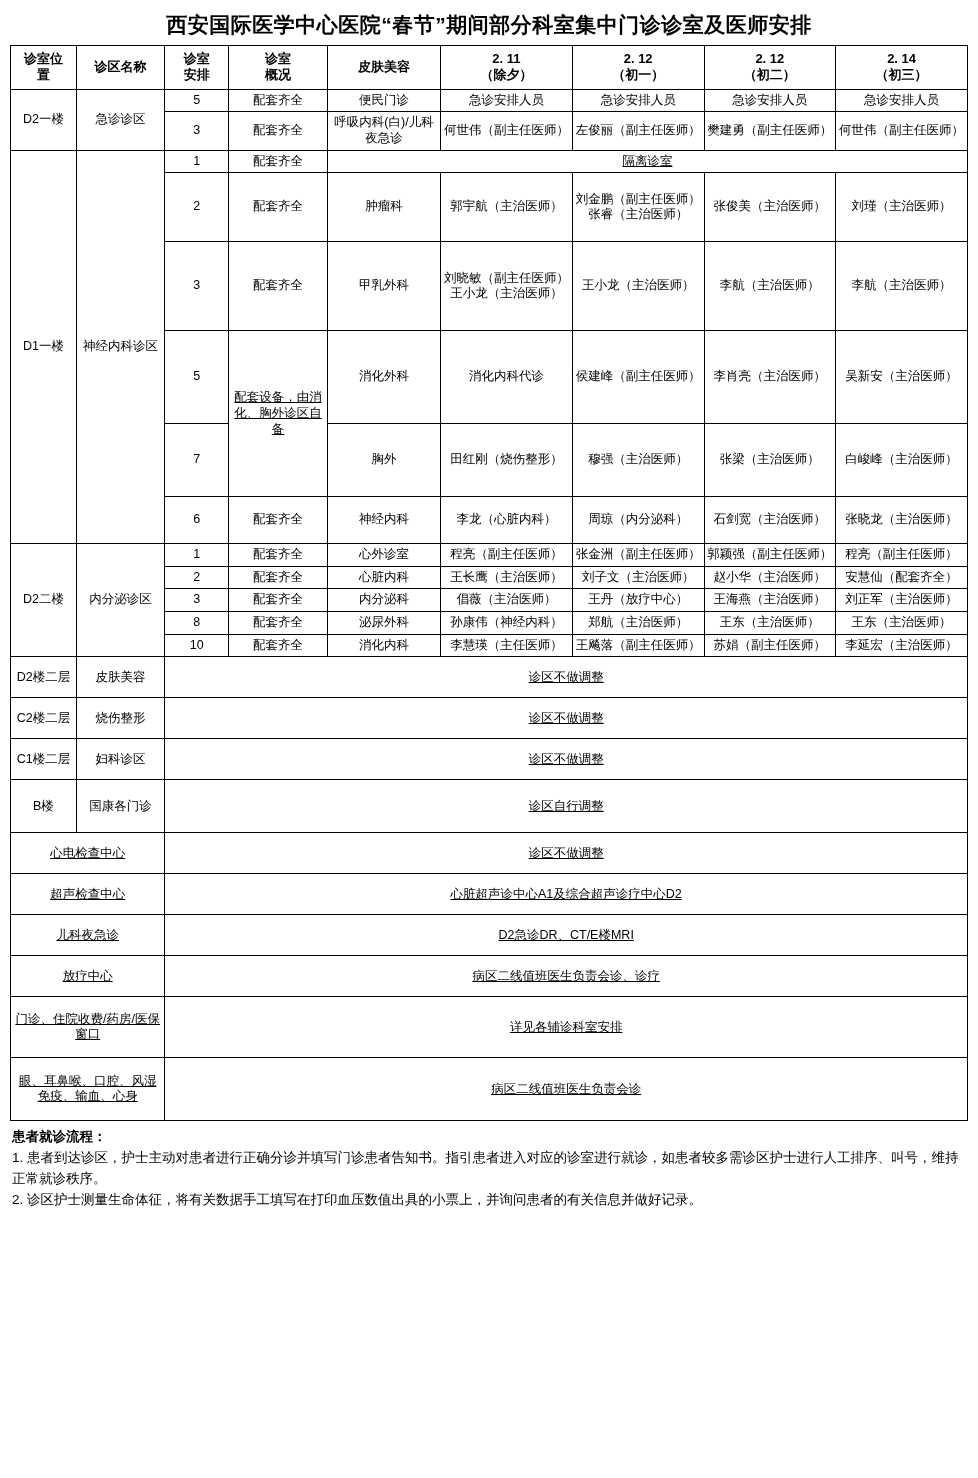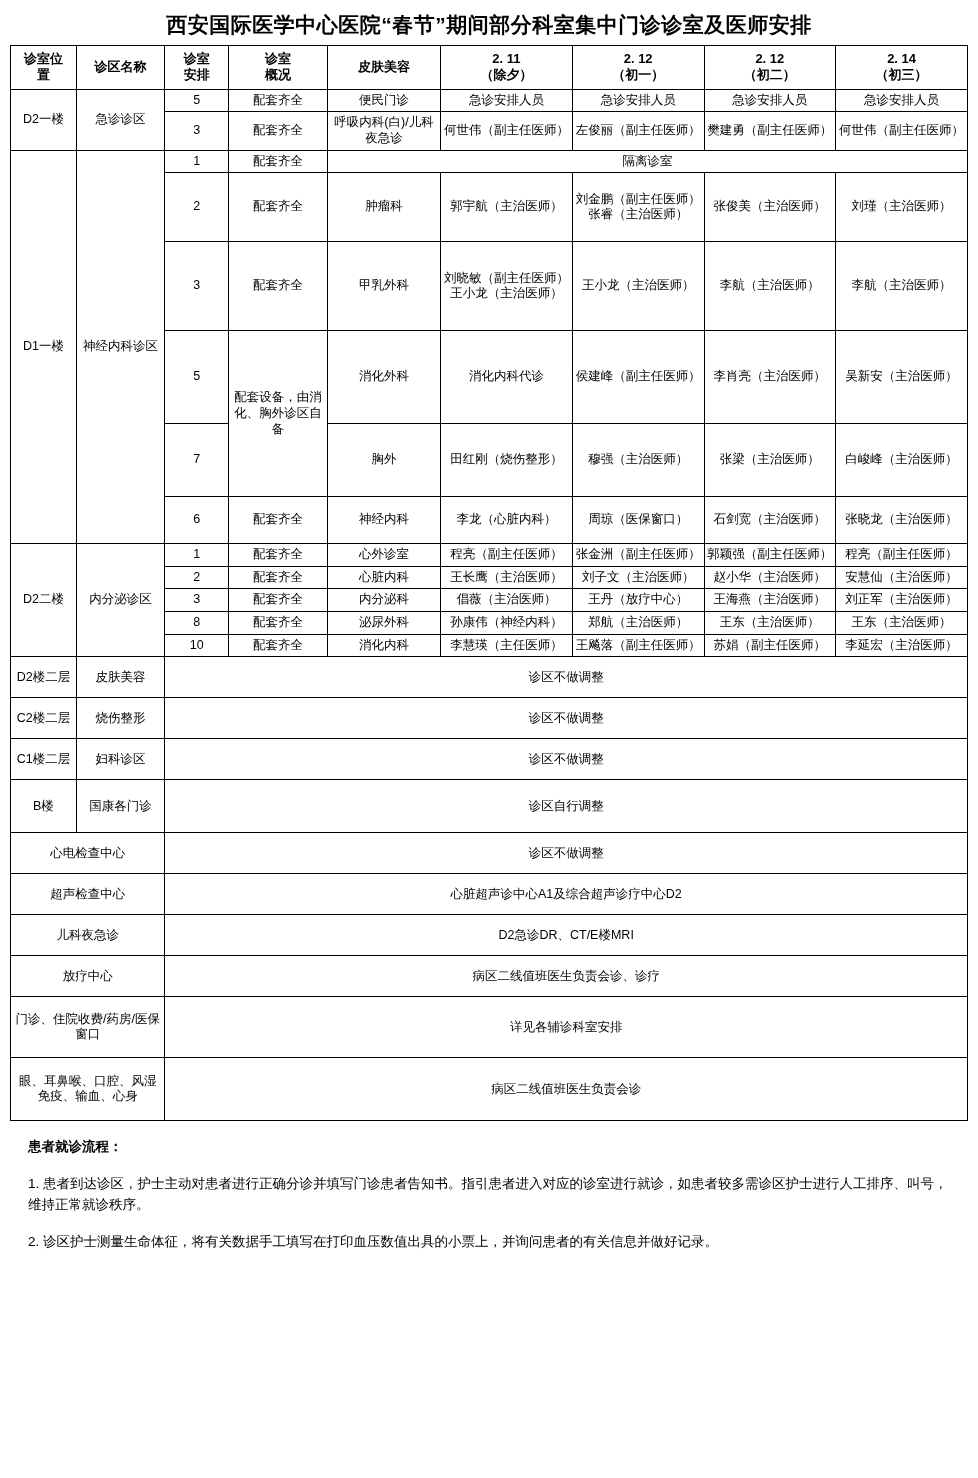--- a/index.html
+++ b/index.html
@@ -44,29 +44,29 @@
     font-weight: bold;
     font-size: 13px;
     padding: 5px 2px;
   }
   .colw1 { width: 64px; }
   .colw2 { width: 86px; }
   .colw3 { width: 62px; }
   .colw4 { width: 96px; }
   .colw5 { width: 110px; }
   .colw6 { width: 128px; }
-  .big { font-size: 14px; }
+  .big { font-size: 14px; text-decoration: underline; }
   .notes {
     margin-top: 6px;
     font-size: 13.5px;
     line-height: 1.55;
     padding: 0 2px;
   }
   .notes p {
-    margin: 16px;
+    margin: 0;
   }
   .notes .hdr {
     font-weight: bold;
   }
 </style>
 </head>
 <body>
 
 <div class="page">
 
@@ -181,21 +181,21 @@
         <td>田红刚（烧伤整形）</td>
         <td>穆强（主治医师）</td>
         <td>张梁（主治医师）</td>
         <td>白峻峰（主治医师）</td>
       </tr>
       <tr>
         <td style="height:40px">6</td>
         <td>配套齐全</td>
         <td>神经内科</td>
         <td>李龙（心脏内科）</td>
-        <td>周琼（医保窗口）</td>
+        <td>周琼（内分泌科）</td>
         <td>石剑宽（主治医师）</td>
         <td>张晓龙（主治医师）</td>
       </tr>
 
       <tr>
         <td rowspan="5">D2二楼</td>
         <td rowspan="5">内分泌诊区</td>
         <td>1</td>
         <td>配套齐全</td>
         <td>心外诊室</td>
@@ -204,21 +204,21 @@
         <td>郭颖强（副主任医师）</td>
         <td>程亮（副主任医师）</td>
       </tr>
       <tr>
         <td>2</td>
         <td>配套齐全</td>
         <td>心脏内科</td>
         <td>王长鹰（主治医师）</td>
         <td>刘子文（主治医师）</td>
         <td>赵小华（主治医师）</td>
-        <td>安慧仙（主治医师）</td>
+        <td>安慧仙（配套齐全）</td>
       </tr>
       <tr>
         <td>3</td>
         <td>配套齐全</td>
         <td>内分泌科</td>
         <td>倡薇（主治医师）</td>
         <td>王丹（放疗中心）</td>
         <td>王海燕（主治医师）</td>
         <td>刘正军（主治医师）</td>
       </tr>

